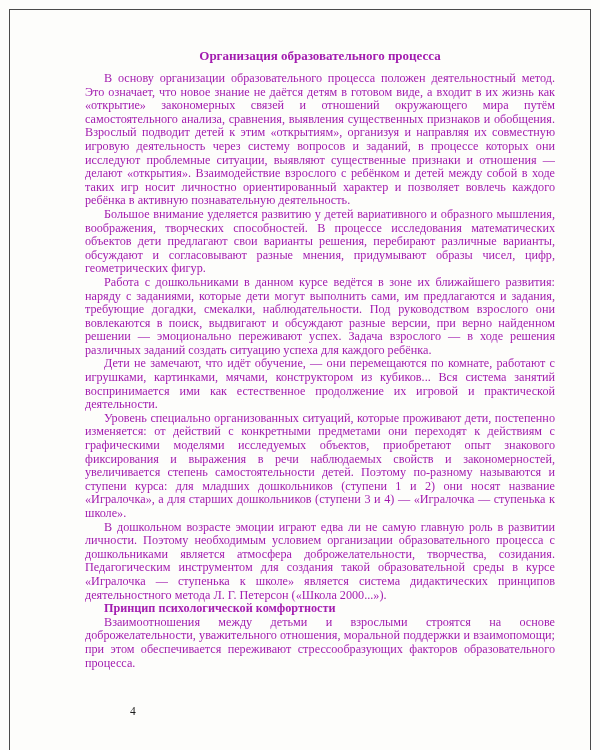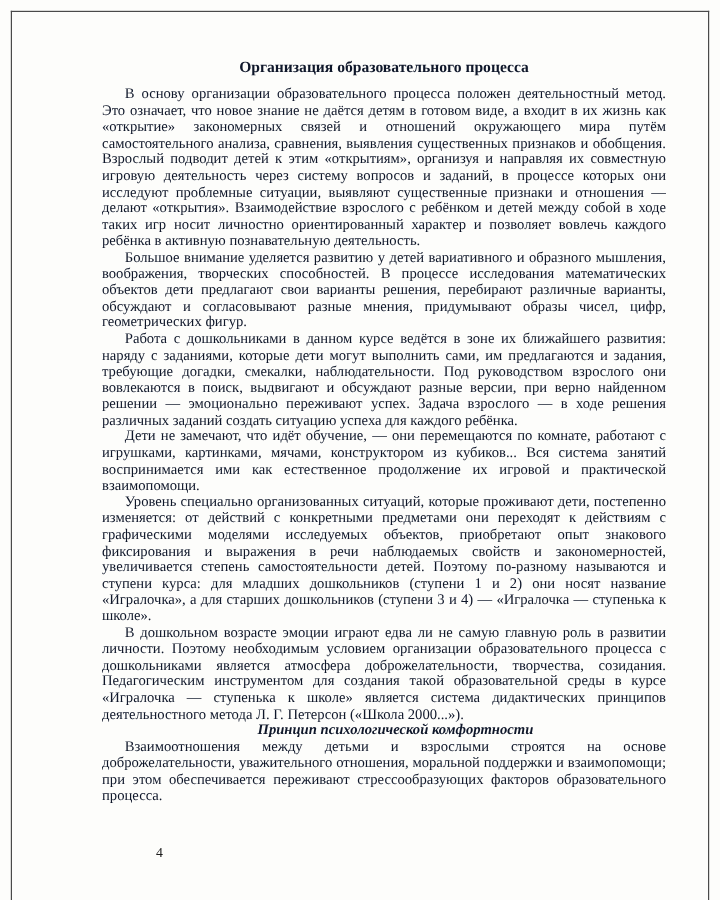--- a/index.html
+++ b/index.html
@@ -21,63 +21,62 @@
     bottom: 0;
     border: 1px solid #4a4a4a;
     border-bottom: none;
     pointer-events: none;
   }
   .content {
     position: absolute;
     left: 85px;
     width: 470px;
     top: 48px;
-    color: #0f172a;
+    color: #a21caf;
     font-family: "Liberation Serif", serif;
     font-size: 12.2px;
     line-height: 13.6px;
     text-align: justify;
   }
   .title {
     font-size: 13px;
     line-height: 15px;
     font-weight: bold;
     text-align: center;
     margin: 0 0 9px 0;
   }
   .para {
     margin: 0;
     text-indent: 19px;
   }
   .subheading {
     margin: 0;
     text-indent: 19px;
     font-weight: bold;
-    font-style: italic;
-    text-align: center;
+    text-align: left;
   }
   .page-number {
     position: absolute;
     left: 130px;
     top: 705px;
     font-family: "Liberation Serif", serif;
     font-size: 11.5px;
     color: #1b1b1b;
   }
 </style>
 </head>
 <body>
 
 <div class="page-frame"></div>
 
 <div class="content">
   <h1 class="title">Организация образовательного процесса</h1>
   <p class="para">В основу организации образовательного процесса положен деятельностный метод. Это означает, что новое знание не даётся детям в готовом виде, а входит в их жизнь как «открытие» закономерных связей и отношений окружающего мира путём самостоятельного анализа, сравнения, выявления существенных признаков и обобщения. Взрослый подводит детей к этим «открытиям», организуя и направляя их совместную игровую деятельность через систему вопросов и заданий, в процессе которых они исследуют проблемные ситуации, выявляют существенные признаки и отношения — делают «открытия». Взаимодействие взрослого с ребёнком и детей между собой в ходе таких игр носит личностно ориентированный характер и позволяет вовлечь каждого ребёнка в активную познавательную деятельность.</p>
   <p class="para">Большое внимание уделяется развитию у детей вариативного и образного мышления, воображения, творческих способностей. В процессе исследования математических объектов дети предлагают свои варианты решения, перебирают различные варианты, обсуждают и согласовывают разные мнения, придумывают образы чисел, цифр, геометрических фигур.</p>
   <p class="para">Работа с дошкольниками в данном курсе ведётся в зоне их ближайшего развития: наряду с заданиями, которые дети могут выполнить сами, им предлагаются и задания, требующие догадки, смекалки, наблюдательности. Под руководством взрослого они вовлекаются в поиск, выдвигают и обсуждают разные версии, при верно найденном решении — эмоционально переживают успех. Задача взрослого — в ходе решения различных заданий создать ситуацию успеха для каждого ребёнка.</p>
-  <p class="para">Дети не замечают, что идёт обучение, — они перемещаются по комнате, работают с игрушками, картинками, мячами, конструктором из кубиков... Вся система занятий воспринимается ими как естественное продолжение их игровой и практической взаимопомощи.</p>
+  <p class="para">Дети не замечают, что идёт обучение, — они перемещаются по комнате, работают с игрушками, картинками, мячами, конструктором из кубиков... Вся система занятий воспринимается ими как естественное продолжение их игровой и практической деятельности.</p>
   <p class="para">Уровень специально организованных ситуаций, которые проживают дети, постепенно изменяется: от действий с конкретными предметами они переходят к действиям с графическими моделями исследуемых объектов, приобретают опыт знакового фиксирования и выражения в речи наблюдаемых свойств и закономерностей, увеличивается степень самостоятельности детей. Поэтому по-разному называются и ступени курса: для младших дошкольников (ступени 1 и 2) они носят название «Игралочка», а для старших дошкольников (ступени 3 и 4) — «Игралочка — ступенька к школе».</p>
   <p class="para">В дошкольном возрасте эмоции играют едва ли не самую главную роль в развитии личности. Поэтому необходимым условием организации образовательного процесса с дошкольниками является атмосфера доброжелательности, творчества, созидания. Педагогическим инструментом для создания такой образовательной среды в курсе «Игралочка — ступенька к школе» является система дидактических принципов деятельностного метода Л. Г. Петерсон («Школа 2000...»).</p>
   <p class="subheading">Принцип психологической комфортности</p>
   <p class="para">Взаимоотношения между детьми и взрослыми строятся на основе доброжелательности, уважительного отношения, моральной поддержки и взаимопомощи; при этом обеспечивается переживают стрессообразующих факторов образовательного процесса.</p>
 </div>
 
 <div class="page-number">4</div>
 
 </body></html>

